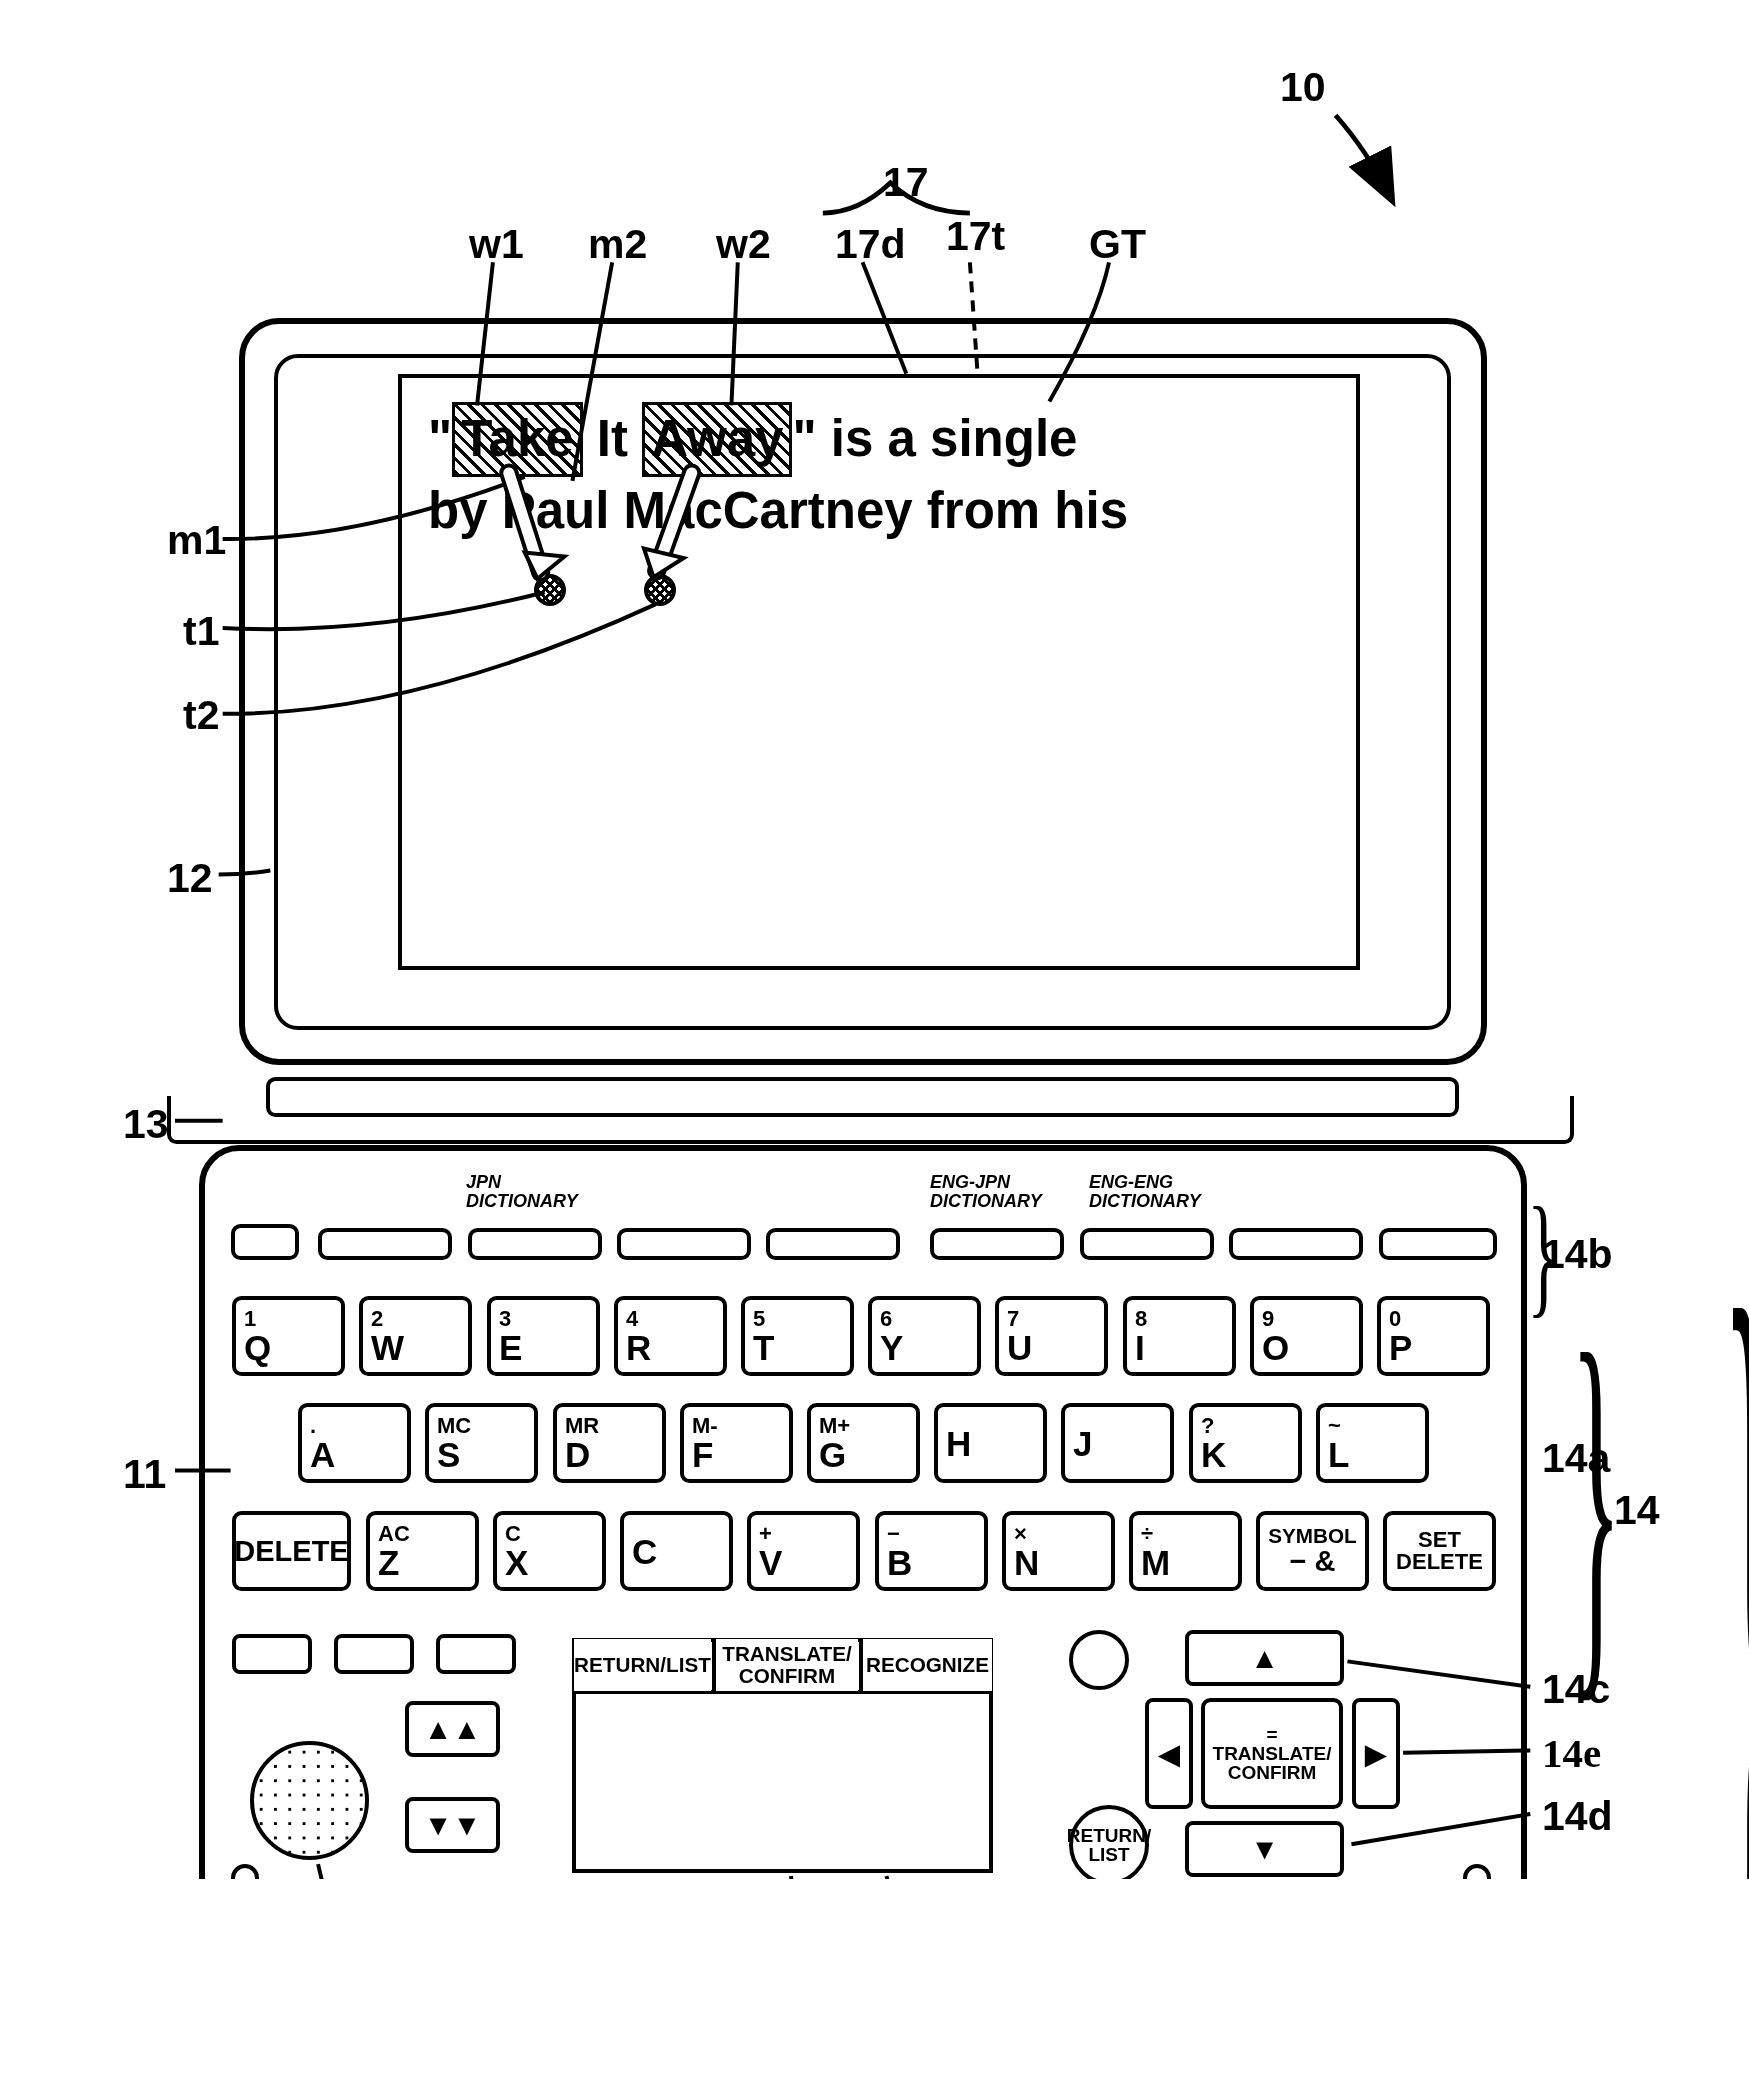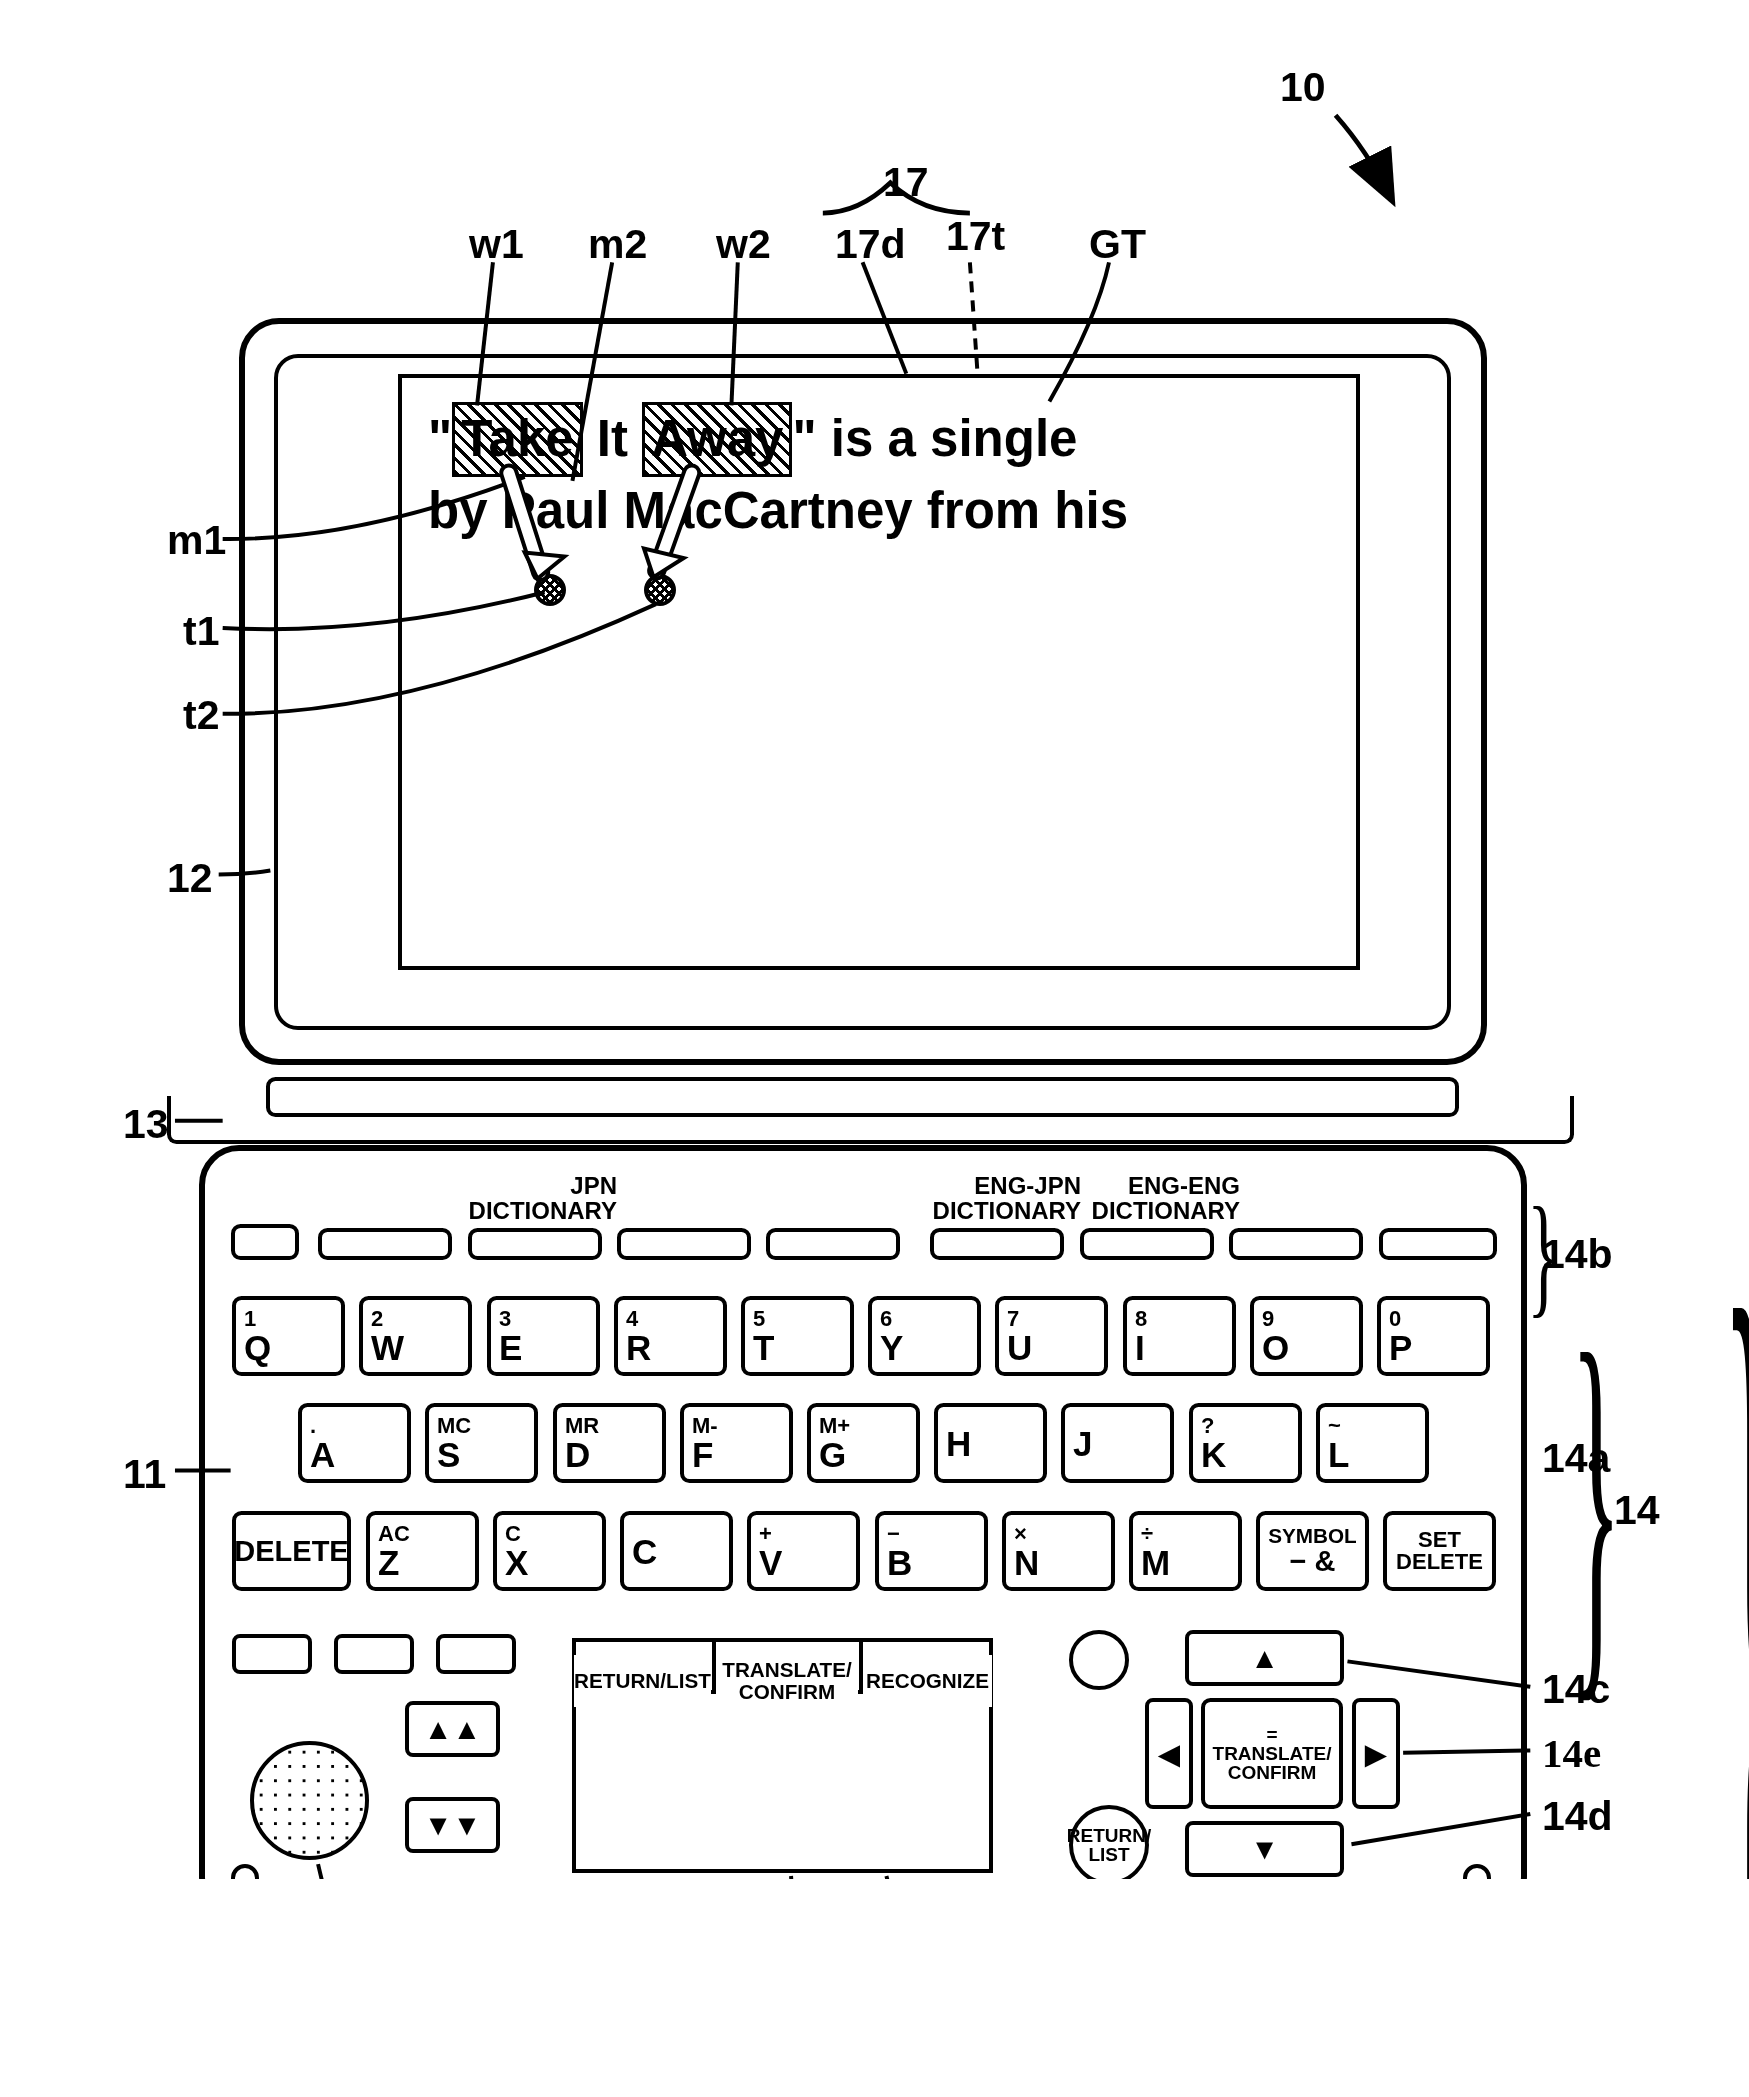--- a/index.html
+++ b/index.html
@@ -67,43 +67,44 @@
   .key.small-text { font-size: 22px; text-align:center; align-items:center;}
   .func {
     position: absolute;
     border: 4px solid #000;
     border-radius: 9.5px;
     background: #fff;
   }
   .func-label {
     position: absolute;
     font-weight: bold;
-    font-size: 24px;
-    text-align: right;
+    font-size: 18px;
+    text-align: left;
     line-height: 1.05;
+    font-style: italic;
   }
   .small-key {
     position: absolute;
     border: 4px solid #000;
     border-radius: 8px;
     background: #fff;
   }
   .subpanel {
     position: absolute;
     border: 4px solid #000;
     background: #fff;
   }
   .subpanel-tab {
     position: absolute;
     background: #fff;
     font-weight: bold;
     font-size: 20.7px;
     text-align: center;
     line-height:1.05;
-    display:flex; align-items:center; justify-content:center;margin-top:16px;
+    display:flex; align-items:center; justify-content:center;
   }
   .hole {
     position: absolute;
     border: 4px solid #000;
     border-radius: 50%;
     background: #fff;
   }
   .speaker {
     position: absolute;
     width: 119px;

